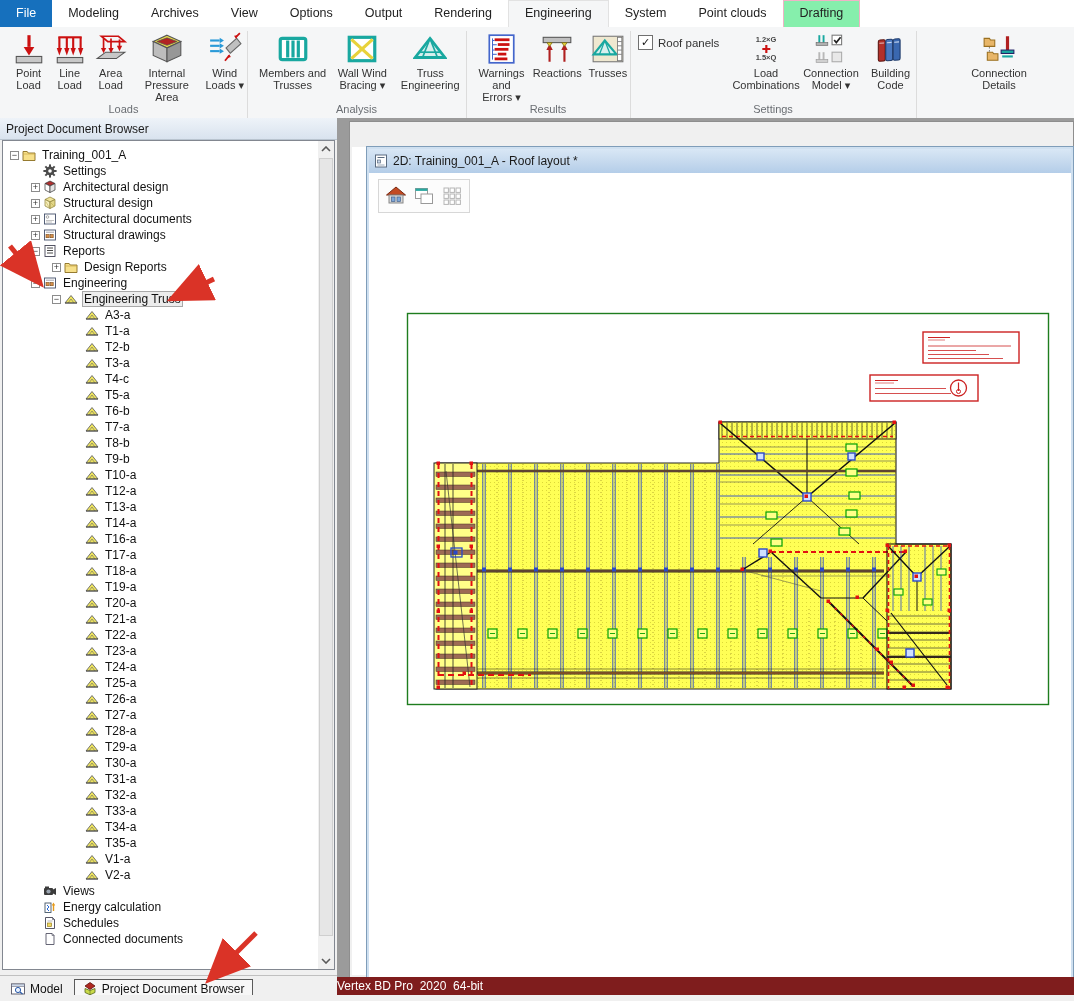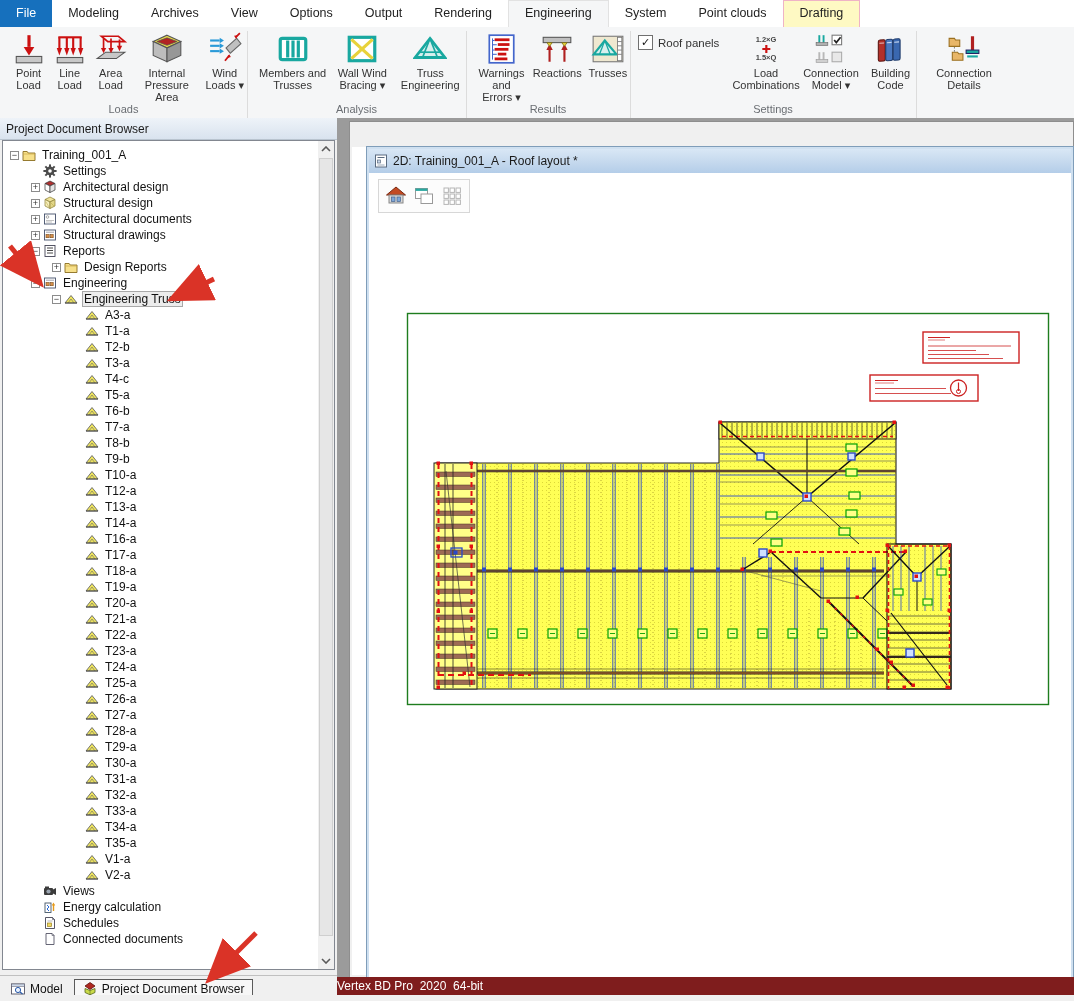--- a/index.html
+++ b/index.html
@@ -4,24 +4,24 @@
 <style>
   html,body{margin:0;padding:0;}
   body{width:1074px;height:1001px;position:relative;overflow:hidden;background:#f0f0f0;
        font-family:"Liberation Sans","DejaVu Sans",sans-serif;-webkit-font-smoothing:antialiased;}
   #app{position:absolute;inset:0;}
   
   #tabbar{position:absolute;left:0;top:0;width:1074px;height:27px;background:#fff;display:flex;align-items:stretch;}
   .tab{padding:0 16px;line-height:26px;font-size:12.5px;color:#222;cursor:default;white-space:nowrap;}
   .tab.file{background:#1670bd;color:#fff;}
   .tab.active{background:#f5f6f7;border:1px solid #e2e2e2;border-bottom:none;line-height:24px;}
-  .tab.hl{border:1px solid #efb3c6;border-bottom:none;line-height:24px;background:#fef9c3;}
+  .tab.hl{border:1px solid #efb3c6;border-bottom:none;line-height:24px;background:#86efac;}
   #ribbon{position:absolute;left:0;top:27px;width:1074px;height:91px;background:#f5f6f7;border-bottom:1px solid #d5d5d5;}
   .grp{position:absolute;top:0;height:90px;}
-  .grp .btnrow{display:flex;align-items:flex-start;padding-top:3px;margin-left:8px;}
+  .grp .btnrow{display:flex;align-items:flex-start;justify-content:center;padding-top:3px;margin-left:8px;}
   .grp .gcap{position:absolute;left:0;right:0;bottom:2px;text-align:center;font-size:11px;color:#6a6e73;}
   .gdiv{position:absolute;top:4px;height:104px;width:1px;background:#dcdcdc;}
   .ribbon-btn{display:flex;flex-direction:column;align-items:center;padding:1px 2px;cursor:default;}
   .ribbon-btn .ric{height:36px;display:flex;align-items:center;justify-content:center;}
   .ribbon-btn .lbl{font-size:11px;line-height:12px;text-align:center;color:#333;}
   .rchk{position:absolute;left:8px;top:8px;display:flex;align-items:center;font-size:11.5px;color:#333;}
   .rchk .box{width:13px;height:13px;background:#fff;border:1px solid #707070;margin-right:5px;
              font-size:11px;line-height:12px;text-align:center;color:#111;}
   .lc-ic{font-size:7.5px;line-height:8px;color:#444;text-align:center;font-weight:bold;}
   .lc-ic .plus{color:#cc1111;font-size:11px;line-height:10px;font-weight:bold;}

